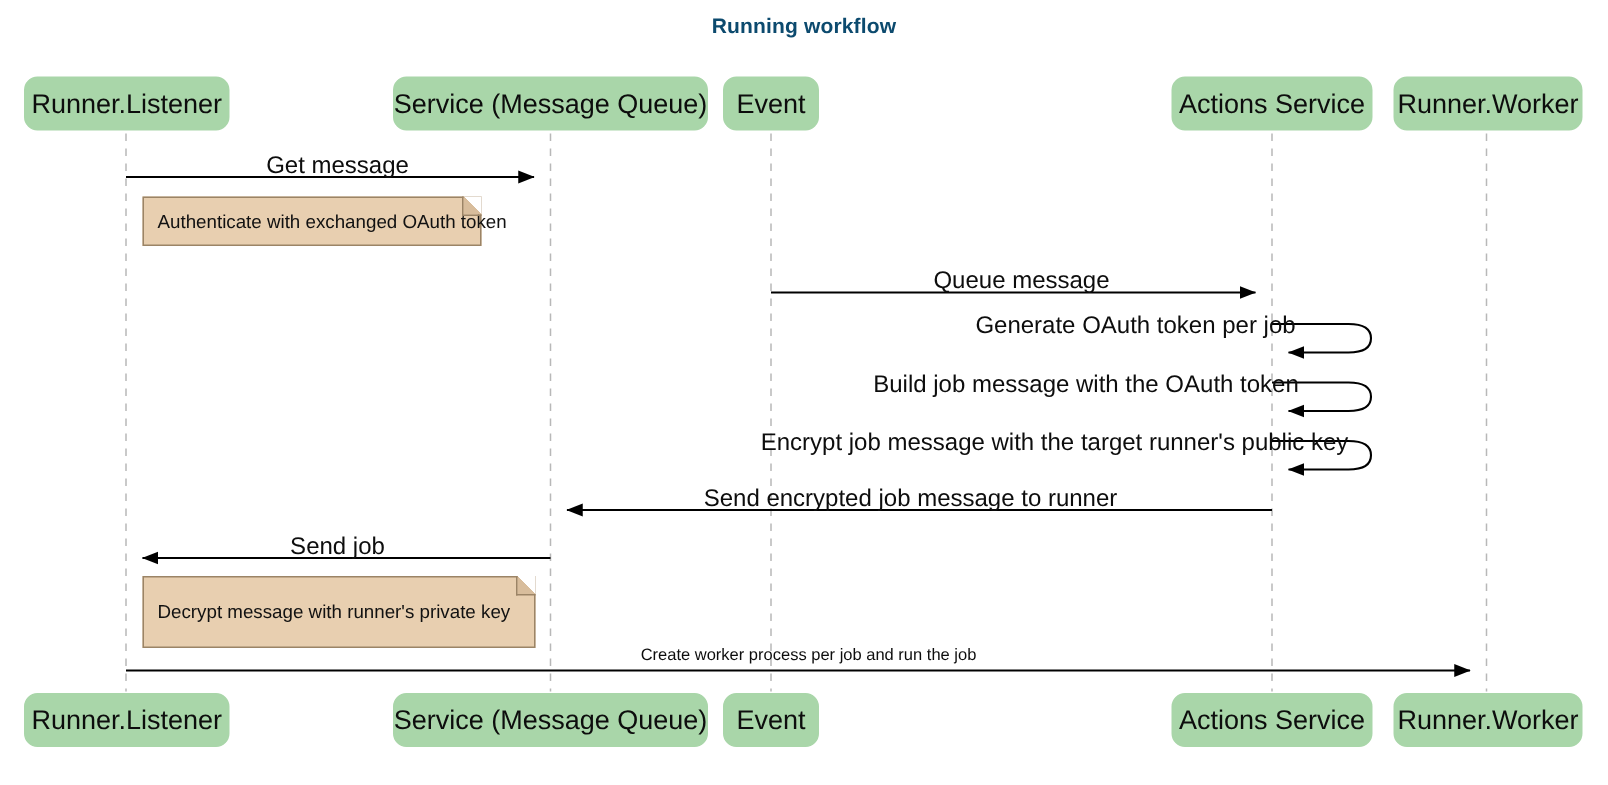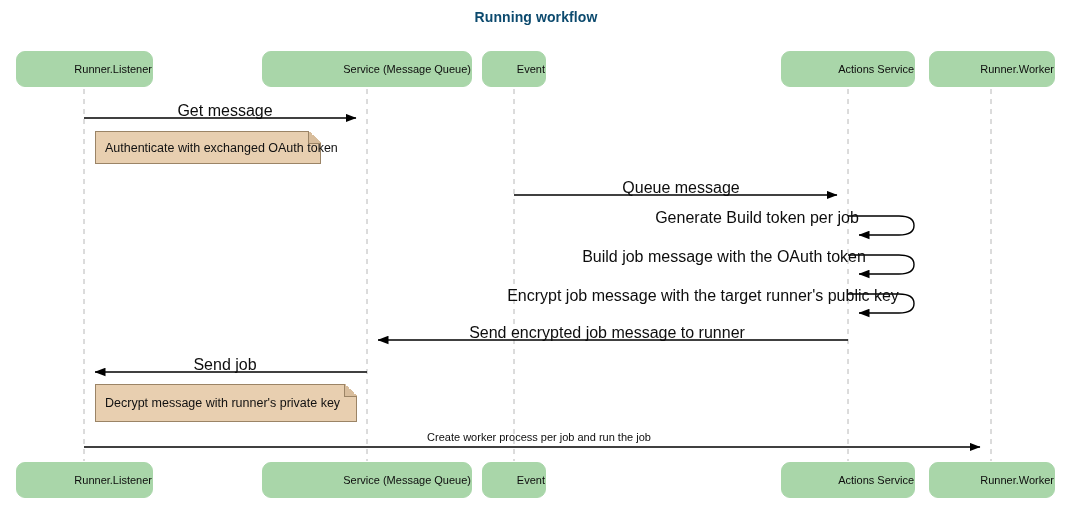--- a/index.html
+++ b/index.html
@@ -40,22 +40,22 @@
     letter-spacing: 0.1px;
   }
   .participant {
     position: absolute;
     box-sizing: border-box;
     background: #a9d6a9;
     border: 1px solid #a9d6a9;
     border-radius: 9px;
     display: flex;
     align-items: center;
-    justify-content: flex-end;
-    font-size: 11px;
+    justify-content: center;
+    font-size: 18px;
     color: #0d0d0d;
     white-space: nowrap;
     cursor: default;
   }
   .note {
     position: absolute;
     box-sizing: border-box;
     background: #e8cfb0;
     border: 1px solid #9b8466;
     font-size: 12.5px;
@@ -154,27 +154,27 @@
     <span>Actions Service</span>
   </div>
   <div class="participant" style="left:929px; top:462px; width:126px; height:36px;">
     <span>Runner.Worker</span>
   </div>
 
   <div class="note" style="left:95px; top:131px; width:226px; height:33px;">
     <span>Authenticate with exchanged OAuth token</span>
     <span class="fold"></span>
   </div>
-  <div class="note" style="left:95px; top:384px; width:262px; height:38px;">
+  <div class="note" style="left:95px; top:384px; width:262px; height:48px;">
     <span>Decrypt message with runner's private key</span>
     <span class="fold"></span>
   </div>
 
   <div class="msg-label" style="left:225px; top:102px;">Get message</div>
   <div class="msg-label" style="left:681px; top:179px;">Queue message</div>
-  <div class="msg-label" style="left:757px; top:209px;">Generate Build token per job</div>
+  <div class="msg-label" style="left:757px; top:209px;">Generate OAuth token per job</div>
   <div class="msg-label" style="left:724px; top:248px;">Build job message with the OAuth token</div>
   <div class="msg-label" style="left:673px; top:287px;margin-left:30px;">Encrypt job message with the target runner's public key</div>
   <div class="msg-label" style="left:607px; top:324px;">Send encrypted job message to runner</div>
   <div class="msg-label" style="left:225px; top:356px;">Send job</div>
   <div class="msg-label small" style="left:539px; top:431px;">Create worker process per job and run the job</div>
 
 </div>
 
 </body></html>

